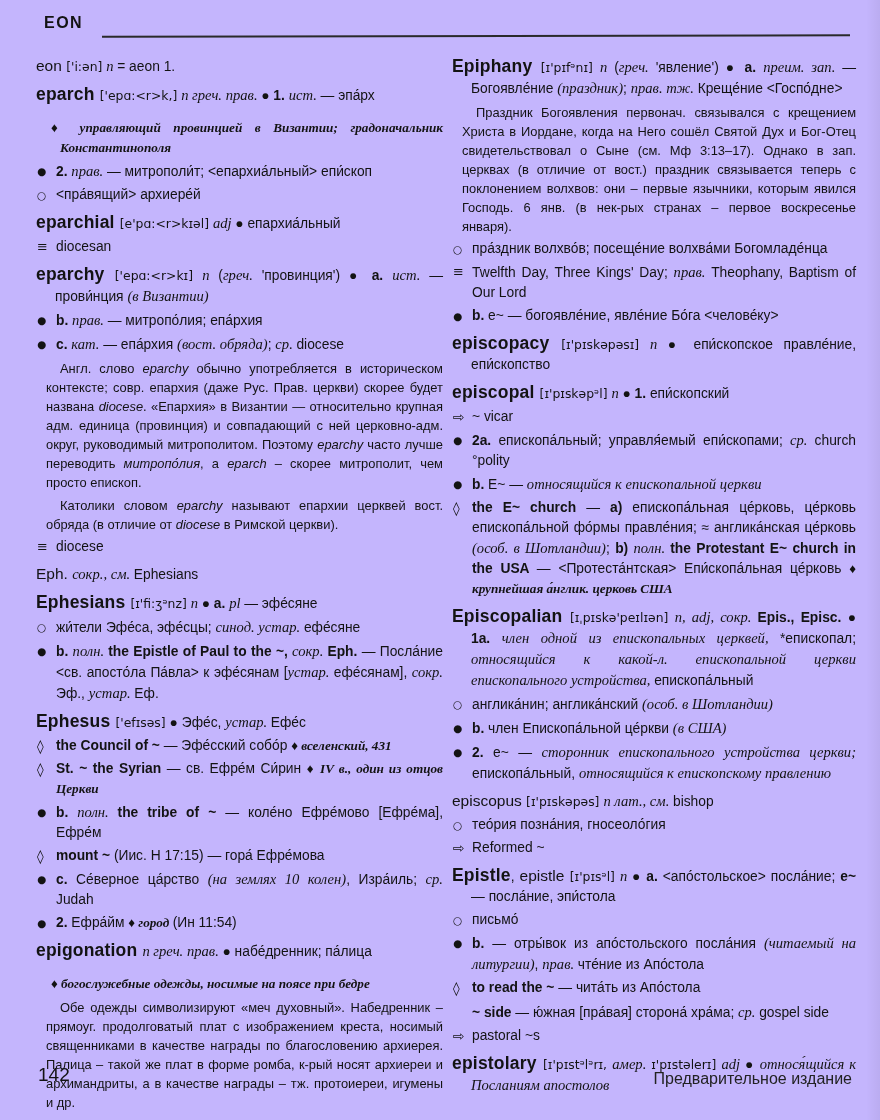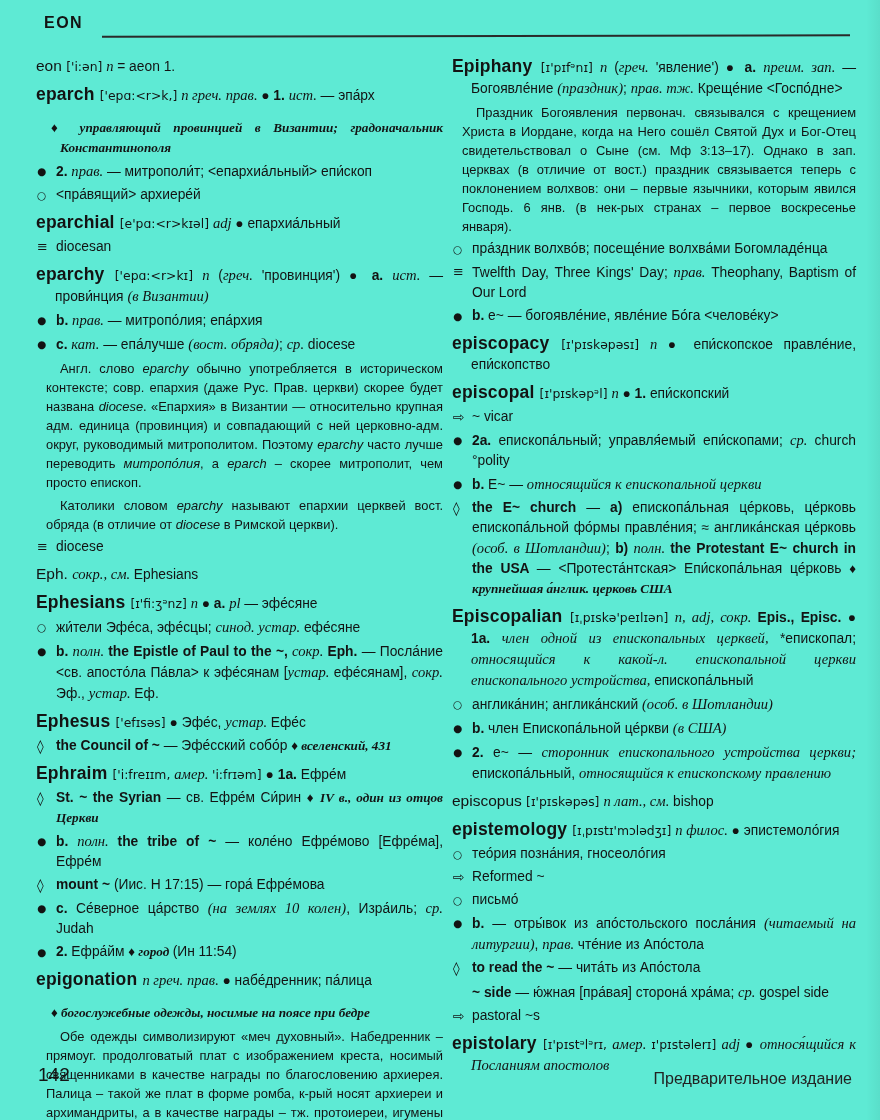--- a/index.html
+++ b/index.html
@@ -1,16 +1,16 @@
 <!DOCTYPE html>
 <html><head>
 <meta charset="utf-8">
 <style>
   html,body{margin:0;padding:0;background:#dcdcd8;}
-  .page{position:relative;width:880px;height:1120px;background:#5eead4;overflow:hidden;
+  .page{position:relative;width:880px;height:1120px;background:#c4b5fd;overflow:hidden;
         font-family:"Liberation Sans",sans-serif;color:#131313;}
   .page::after{content:"";position:absolute;top:0;right:0;width:14px;height:100%;
         background:linear-gradient(to right,rgba(0,0,0,0),rgba(0,0,0,0.05));pointer-events:none;}
   .header{position:absolute;top:14px;left:44px;right:28px;height:30px;}
   .guideword{font-weight:700;font-size:16px;letter-spacing:1.5px;}
   .hrule{position:absolute;left:58px;right:2px;top:21px;height:2px;background:#2a2a2a;transform:rotate(-0.12deg);}
   .cols{position:absolute;top:56px;left:36px;}
   .col{position:absolute;top:0;}
   .col-left{left:0;width:407px;}
   .col-right{left:416px;width:404px;}
@@ -52,31 +52,30 @@
     <div class="col col-left">
         <div class="blk entry"><span class="sg-hw2">eon </span><span class="sg-ph">['i:ən] </span><span class="sg-it">n </span><span class="sg-rg">= aeon 1.</span></div>
         <div class="blk entry"><span class="sg-hw">eparch </span><span class="sg-ph">['epɑ:&lt;r&gt;k,] </span><span class="sg-it">n греч. прав. </span><span class="sg-bd">● 1. </span><span class="sg-it">ист. </span><span class="sg-rg">— эпа́рх</span></div>
         <div class="blk comment"><span class="sg-cm">♦ управляющий провинцией в Византии; градоначальник Константинополя</span></div>
         <div class="blk sense"><span class="mk mk-dot">●</span><span class="sg-bd">2. </span><span class="sg-it">прав. </span><span class="sg-rg">— митрополи́т; &lt;епархиа́льный&gt; епи́скоп</span></div>
         <div class="blk sense"><span class="mk mk-circ">○</span><span class="sg-rg">&lt;пра́вящий&gt; архиере́й</span></div>
         <div class="blk entry"><span class="sg-hw">eparchial </span><span class="sg-ph">[e'pɑ:&lt;r&gt;kɪəl] </span><span class="sg-it">adj </span><span class="sg-rg">● епархиа́льный</span></div>
         <div class="blk sense"><span class="mk mk-eq">≡</span><span class="sg-rg">diocesan</span></div>
         <div class="blk entry"><span class="sg-hw">eparchy </span><span class="sg-ph">['epɑ:&lt;r&gt;kɪ] </span><span class="sg-it">n </span><span class="sg-rg">(</span><span class="sg-it">греч. </span><span class="sg-rg">'провинция') </span><span class="sg-bd">● a. </span><span class="sg-it">ист. </span><span class="sg-rg">— прови́нция </span><span class="sg-it">(в Византии)</span></div>
         <div class="blk sense"><span class="mk mk-dot">●</span><span class="sg-bd">b. </span><span class="sg-it">прав. </span><span class="sg-rg">— митропо́лия; епа́рхия</span></div>
-        <div class="blk sense"><span class="mk mk-dot">●</span><span class="sg-bd">c. </span><span class="sg-it">кат. </span><span class="sg-rg">— епа́лучше </span><span class="sg-it">(вост. обряда)</span><span class="sg-rg">; </span><span class="sg-it">ср. </span><span class="sg-rg">diocese</span></div>
+        <div class="blk sense"><span class="mk mk-dot">●</span><span class="sg-bd">c. </span><span class="sg-it">кат. </span><span class="sg-rg">— епа́рхия </span><span class="sg-it">(вост. обряда)</span><span class="sg-rg">; </span><span class="sg-it">ср. </span><span class="sg-rg">diocese</span></div>
         <div class="blk note"><span class="sg-rg">Англ. слово </span><span class="sg-nit">eparchy </span><span class="sg-rg">обычно употребляется в историческом контексте; совр. епархия (даже Рус. Прав. церкви) скорее будет названа </span><span class="sg-nit">diocese</span><span class="sg-rg">. «Епархия» в Византии — относительно крупная адм. единица (провинция) и совпадающий с ней церковно-адм. округ, руководимый митрополитом. Поэтому </span><span class="sg-nit">eparchy </span><span class="sg-rg">часто лучше переводить </span><span class="sg-nit">митропо́лия</span><span class="sg-rg">, а </span><span class="sg-nit">eparch</span><span class="sg-rg"> – скорее митрополит, чем просто епископ.</span></div>
         <div class="blk note"><span class="sg-rg">Католики словом </span><span class="sg-nit">eparchy </span><span class="sg-rg">называют епархии церквей вост. обряда (в отличие от </span><span class="sg-nit">diocese </span><span class="sg-rg">в Римской церкви).</span></div>
         <div class="blk sense"><span class="mk mk-eq">≡</span><span class="sg-rg">diocese</span></div>
         <div class="blk entry"><span class="sg-hw2">Eph. </span><span class="sg-it">сокр., см. </span><span class="sg-rg">Ephesians</span></div>
         <div class="blk entry"><span class="sg-hw">Ephesians </span><span class="sg-ph">[ɪ'fi:ʒᵊnz] </span><span class="sg-it">n </span><span class="sg-bd">● a. </span><span class="sg-it">pl </span><span class="sg-rg">— эфе́сяне</span></div>
         <div class="blk sense"><span class="mk mk-circ">○</span><span class="sg-rg">жи́тели Эфе́са, эфе́сцы; </span><span class="sg-it">синод. устар. </span><span class="sg-rg">ефе́сяне</span></div>
         <div class="blk sense"><span class="mk mk-dot">●</span><span class="sg-bd">b. </span><span class="sg-it">полн. </span><span class="sg-bd">the Epistle of Paul to the ~, </span><span class="sg-it">сокр. </span><span class="sg-bd">Eph. </span><span class="sg-rg">— Посла́ние &lt;св. апосто́ла Па́вла&gt; к эфе́сянам [</span><span class="sg-it">устар. </span><span class="sg-rg">ефе́сянам], </span><span class="sg-it">сокр. </span><span class="sg-rg">Эф., </span><span class="sg-it">устар. </span><span class="sg-rg">Еф.</span></div>
         <div class="blk entry"><span class="sg-hw">Ephesus </span><span class="sg-ph">['efɪsəs] </span><span class="sg-rg">● Эфе́с, </span><span class="sg-it">устар. </span><span class="sg-rg">Ефе́с</span></div>
         <div class="blk sense"><span class="mk mk-dia">◊</span><span class="sg-bd">the Council of ~ </span><span class="sg-rg">— Эфе́сский собо́р </span><span class="sg-cm">♦ вселенский, 431</span></div>
-        <div class="blk entry"><span class="sg-hw">Ephraim </span><span class="sg-ph">['i:freɪɪm, </span><span class="sg-it">амер. </span><span class="sg-ph">'i:frɪəm] </span><span class="sg-bd">● 1a. </span><span class="sg-rg">Ефре́м</span></div>
         <div class="blk sense"><span class="mk mk-dia">◊</span><span class="sg-bd">St. ~ the Syrian </span><span class="sg-rg">— св. Ефре́м Си́рин </span><span class="sg-cm">♦ IV в., один из отцов Церкви</span></div>
         <div class="blk sense"><span class="mk mk-dot">●</span><span class="sg-bd">b. </span><span class="sg-it">полн. </span><span class="sg-bd">the tribe of ~ </span><span class="sg-rg">— коле́но Ефре́мово [Ефре́ма], Ефре́м</span></div>
         <div class="blk sense"><span class="mk mk-dia">◊</span><span class="sg-bd">mount ~ </span><span class="sg-rg">(Иис. Н 17:15) — гора́ Ефре́мова</span></div>
         <div class="blk sense"><span class="mk mk-dot">●</span><span class="sg-bd">c. </span><span class="sg-rg">Се́верное ца́рство </span><span class="sg-it">(на землях 10 колен)</span><span class="sg-rg">, Изра́иль; </span><span class="sg-it">ср. </span><span class="sg-rg">Judah</span></div>
         <div class="blk sense"><span class="mk mk-dot">●</span><span class="sg-bd">2. </span><span class="sg-rg">Ефра́йм </span><span class="sg-cm">♦ город </span><span class="sg-rg">(Ин 11:54)</span></div>
         <div class="blk entry"><span class="sg-hw">epigonation </span><span class="sg-it">n греч. прав. </span><span class="sg-rg">● набе́дренник; па́лица</span></div>
         <div class="blk comment"><span class="sg-cm">♦ богослужебные одежды, носимые на поясе при бедре</span></div>
         <div class="blk note"><span class="sg-rg">Обе одежды символизируют «меч духовный». Набедренник – прямоуг. продолговатый плат с изображением креста, носимый священниками в качестве награды по благословению архиерея. Палица – такой же плат в форме ромба, к-рый носят архиереи и архимандриты, а в качестве награды – тж. протоиереи, игумены и др.</span></div>
         <div class="blk entry"><span class="sg-hw">epimanikia </span></div>
       </div>
@@ -90,23 +89,23 @@
         <div class="blk entry"><span class="sg-hw">episcopal </span><span class="sg-ph">[ɪ'pɪskəpᵊl] </span><span class="sg-it">n </span><span class="sg-bd">● 1. </span><span class="sg-rg">епи́скопский</span></div>
         <div class="blk sense"><span class="mk mk-arr">⇨</span><span class="sg-rg">~ vicar</span></div>
         <div class="blk sense"><span class="mk mk-dot">●</span><span class="sg-bd">2a. </span><span class="sg-rg">епископа́льный; управля́емый епи́скопами; </span><span class="sg-it">ср. </span><span class="sg-rg">church °polity</span></div>
         <div class="blk sense"><span class="mk mk-dot">●</span><span class="sg-bd">b. </span><span class="sg-rg">E~ — </span><span class="sg-it">относящийся к епископальной церкви</span></div>
         <div class="blk sense"><span class="mk mk-dia">◊</span><span class="sg-bd">the E~ church </span><span class="sg-rg">— </span><span class="sg-bd">a) </span><span class="sg-rg">епископа́льная це́рковь, це́рковь епископа́льной фо́рмы правле́ния; ≈ англика́нская це́рковь </span><span class="sg-it">(особ. в Шотландии)</span><span class="sg-rg">; </span><span class="sg-bd">b) </span><span class="sg-it">полн. </span><span class="sg-bd">the Protestant E~ church in the USA </span><span class="sg-rg">— &lt;Протеста́нтская&gt; Епи́скопа́льная це́рковь </span><span class="sg-cm">♦ крупнейшая а́нглик. церковь США</span></div>
         <div class="blk entry"><span class="sg-hw">Episcopalian </span><span class="sg-ph">[ɪˌpɪskə'peɪlɪən] </span><span class="sg-it">n, adj, сокр. </span><span class="sg-bd">Epis., Episc. </span><span class="sg-bd">● 1a. </span><span class="sg-it">член одной из епископальных церквей, </span><span class="sg-rg">*епископал; </span><span class="sg-it">относящийся к какой-л. епископальной церкви епископального устройства, </span><span class="sg-rg">епископа́льный</span></div>
         <div class="blk sense"><span class="mk mk-circ">○</span><span class="sg-rg">англика́нин; англика́нский </span><span class="sg-it">(особ. в Шотландии)</span></div>
         <div class="blk sense"><span class="mk mk-dot">●</span><span class="sg-bd">b. </span><span class="sg-rg">член Епископа́льной це́ркви </span><span class="sg-it">(в США)</span></div>
         <div class="blk sense"><span class="mk mk-dot">●</span><span class="sg-bd">2. </span><span class="sg-rg">e~ — </span><span class="sg-it">сторонник епископального устройства церкви; </span><span class="sg-rg">епископа́льный, </span><span class="sg-it">относящийся к епископскому правлению</span></div>
         <div class="blk entry"><span class="sg-hw2">episcopus </span><span class="sg-ph">[ɪ'pɪskəpəs] </span><span class="sg-it">n лат., см. </span><span class="sg-rg">bishop</span></div>
-        <div class="blk entry"><span class="sg-hw">epistemology </span><span class="sg-ph">[ɪˌpɪstɪ'mɔlədʒɪ] </span><span class="sg-it">n филос. </span><span class="sg-rg">● эпистемоло́гия</span></div>
         <div class="blk sense"><span class="mk mk-circ">○</span><span class="sg-rg">тео́рия позна́ния, гносеоло́гия</span></div>
         <div class="blk sense"><span class="mk mk-arr">⇨</span><span class="sg-rg">Reformed ~</span></div>
+        <div class="blk entry"><span class="sg-hw">Epistle</span><span class="sg-rg">, </span><span class="sg-hw2">epistle </span><span class="sg-ph">[ɪ'pɪsᵊl] </span><span class="sg-it">n </span><span class="sg-bd">● a. </span><span class="sg-rg">&lt;апо́стольское&gt; посла́ние; </span><span class="sg-bd">e~ </span><span class="sg-rg">— посла́ние, эпи́стола</span></div>
         <div class="blk sense"><span class="mk mk-circ">○</span><span class="sg-rg">письмо́</span></div>
         <div class="blk sense"><span class="mk mk-dot">●</span><span class="sg-bd">b. </span><span class="sg-rg">— отры́вок из апо́стольского посла́ния </span><span class="sg-it">(читаемый на литургии)</span><span class="sg-rg">, </span><span class="sg-it">прав. </span><span class="sg-rg">чте́ние из Апо́стола</span></div>
         <div class="blk sense"><span class="mk mk-dia">◊</span><span class="sg-bd">to read the ~ </span><span class="sg-rg">— чита́ть из Апо́стола</span></div>
         <div class="blk cont"><span class="sg-bd">~ side </span><span class="sg-rg">— ю́жная [пра́вая] сторона́ хра́ма; </span><span class="sg-it">ср. </span><span class="sg-rg">gospel side</span></div>
         <div class="blk sense"><span class="mk mk-arr">⇨</span><span class="sg-rg">pastoral ~s</span></div>
         <div class="blk entry"><span class="sg-hw">epistolary </span><span class="sg-ph">[ɪ'pɪstᵊlᵊrɪ, </span><span class="sg-it">амер. </span><span class="sg-ph">ɪ'pɪstəlerɪ] </span><span class="sg-it">adj </span><span class="sg-rg">● </span><span class="sg-it">относя́щийся к Посланиям апостолов</span></div>
       </div>
   </div>
 
   <div class="footer">

